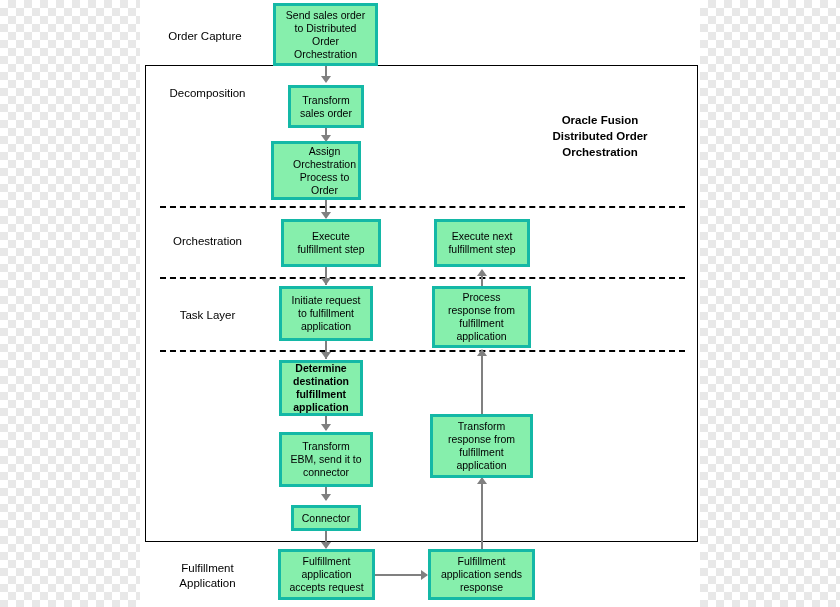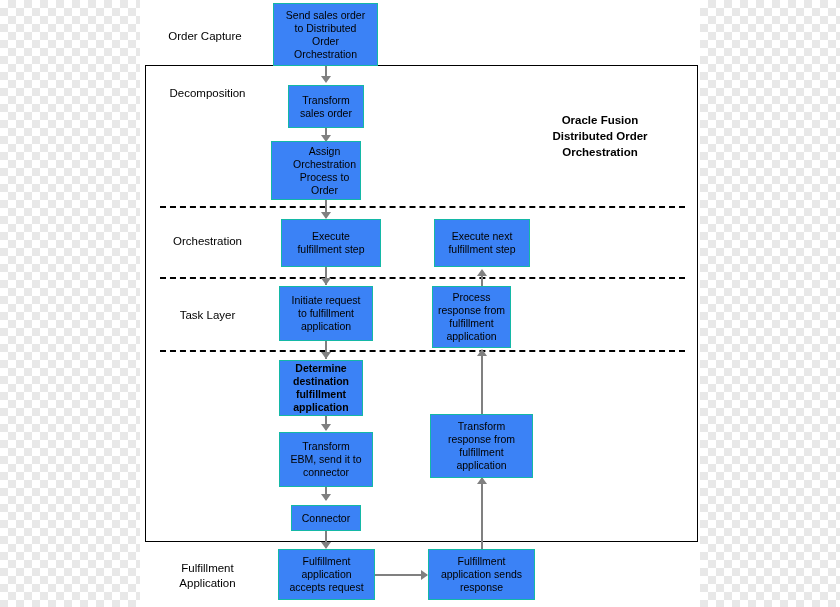--- a/index.html
+++ b/index.html
@@ -50,22 +50,22 @@
   .swim-sep {
     position: absolute;
     border-top: 2px dashed #000000;
     height: 0;
   }
 
   
   .node {
     position: absolute;
     box-sizing: border-box;
-    border: 1px solid #14b8a6;
-    background: #3b82f6;
+    border: 3px solid #14b8a6;
+    background: #86efac;
     color: #000000;
     font-size: 10.5px;
     line-height: 13px;
     text-align: center;
     display: flex;
     align-items: center;
     justify-content: center;
     padding: 2px 3px;
     white-space: pre-line;
   }
@@ -198,21 +198,21 @@
   <div class="node" style="left:281px; top:219px; width:100px; height:48px;">Execute
 fulfillment step</div>
 
   <div class="node" style="left:434px; top:219px; width:96px; height:48px;">Execute next
 fulfillment step</div>
 
   <div class="node" style="left:279px; top:286px; width:94px; height:55px;">Initiate request
 to fulfillment
 application</div>
 
-  <div class="node" style="left:432px; top:286px; width:79px; height:62px;">Process
+  <div class="node" style="left:432px; top:286px; width:99px; height:62px;">Process
 response from
 fulfillment
 application</div>
 
   <div class="node" style="left:279px; top:360px; width:84px; height:56px;font-weight:bold;">Determine
 destination
 fulfillment
 application</div>
 
   <div class="node" style="left:279px; top:432px; width:94px; height:55px;">Transform

